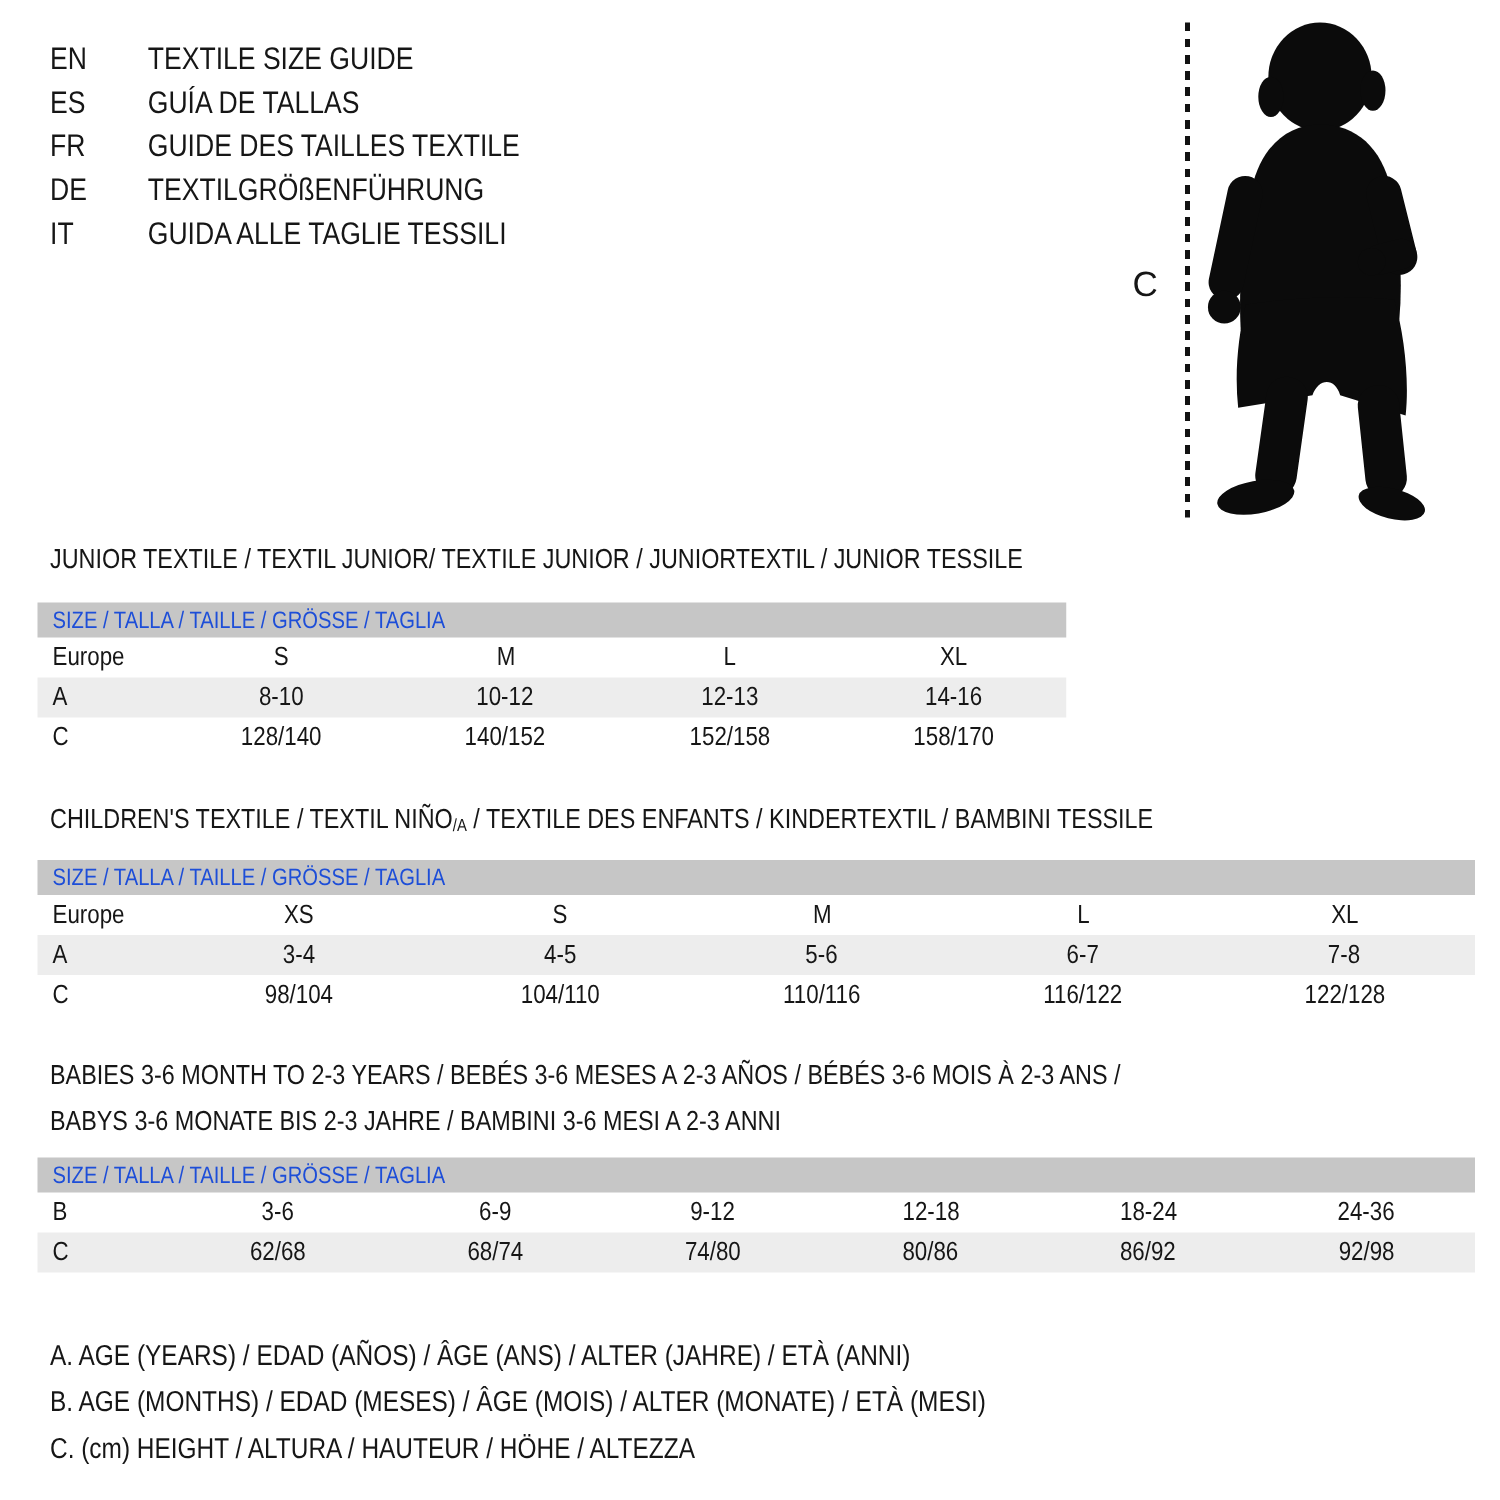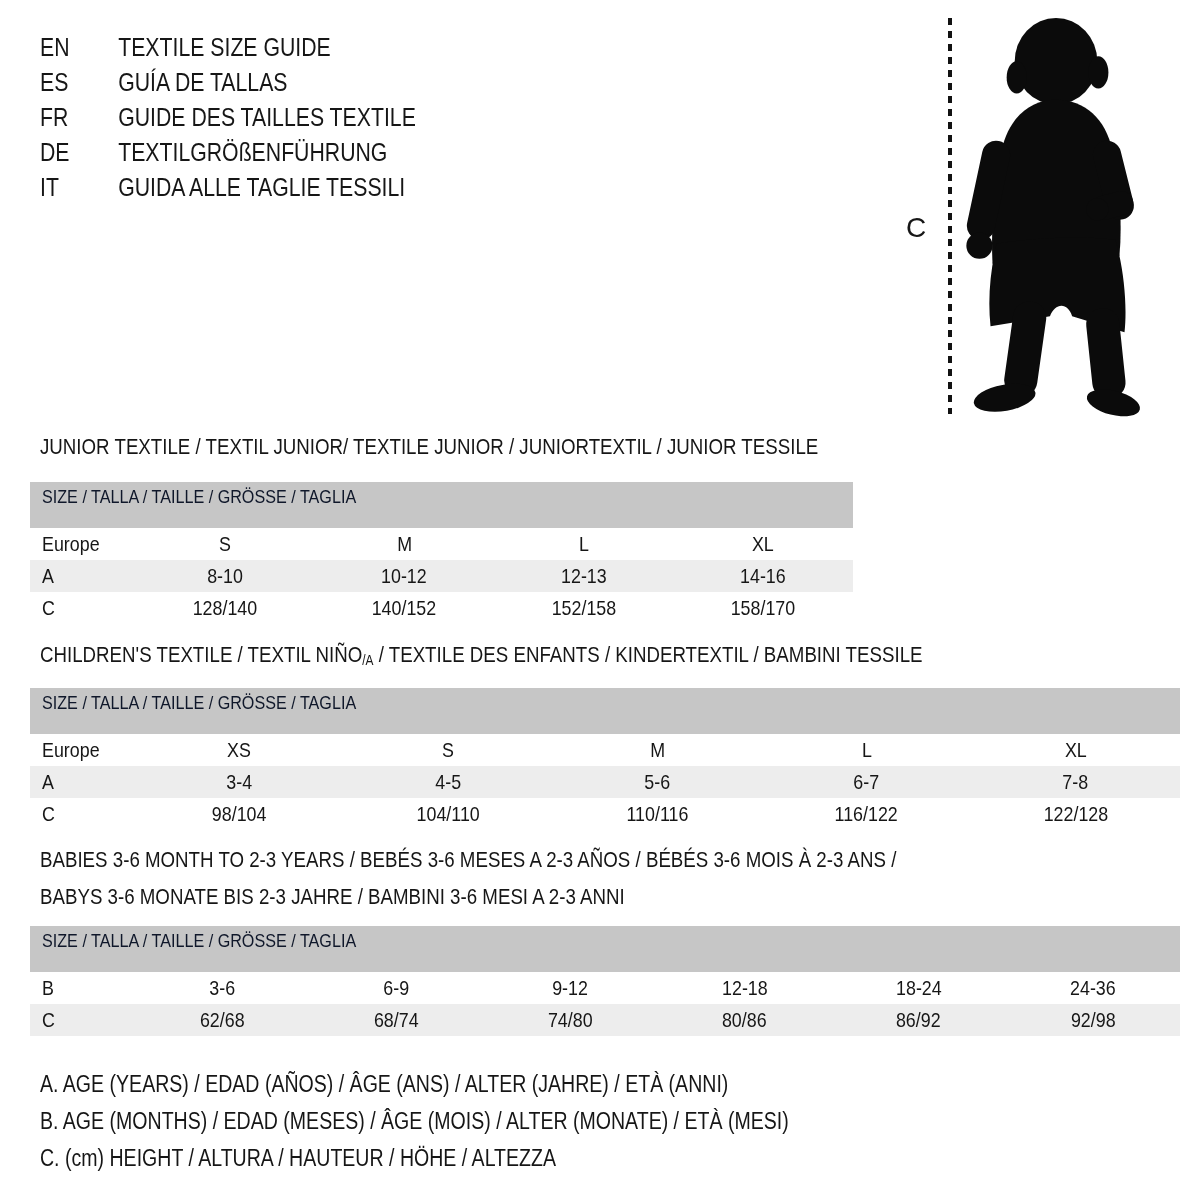--- a/index.html
+++ b/index.html
@@ -21,21 +21,21 @@
   .c-label{left:906px;top:212px;font-size:28px;}
   .silhouette{left:966px;top:14px;}
 
   
   .sec-title{left:40px;font-size:22px;line-height:26px;}
   .sec-title .sub{font-size:14px;position:relative;top:3px;}
   .two-line{line-height:37px;}
 
   
   .table{left:30px;}
-  .size-bar{height:46px;background:#c6c6c6;color:#0f172a;font-size:19px;line-height:30px;
+  .size-bar{height:28px;background:#c6c6c6;color:#1d4ed8;font-size:19px;line-height:30px;
             padding-left:12px;}
   .trow{display:flex;height:32px;align-items:center;font-size:21px;}
   .trow.shade{background:#ededed;}
   .tlabel{width:105px;padding-left:12px;box-sizing:border-box;flex:none;}
   .tcell{flex:1;text-align:center;}
 
   
   .legend{left:40px;top:1066px;font-size:23px;line-height:37px;}
 </style>
 </head>

